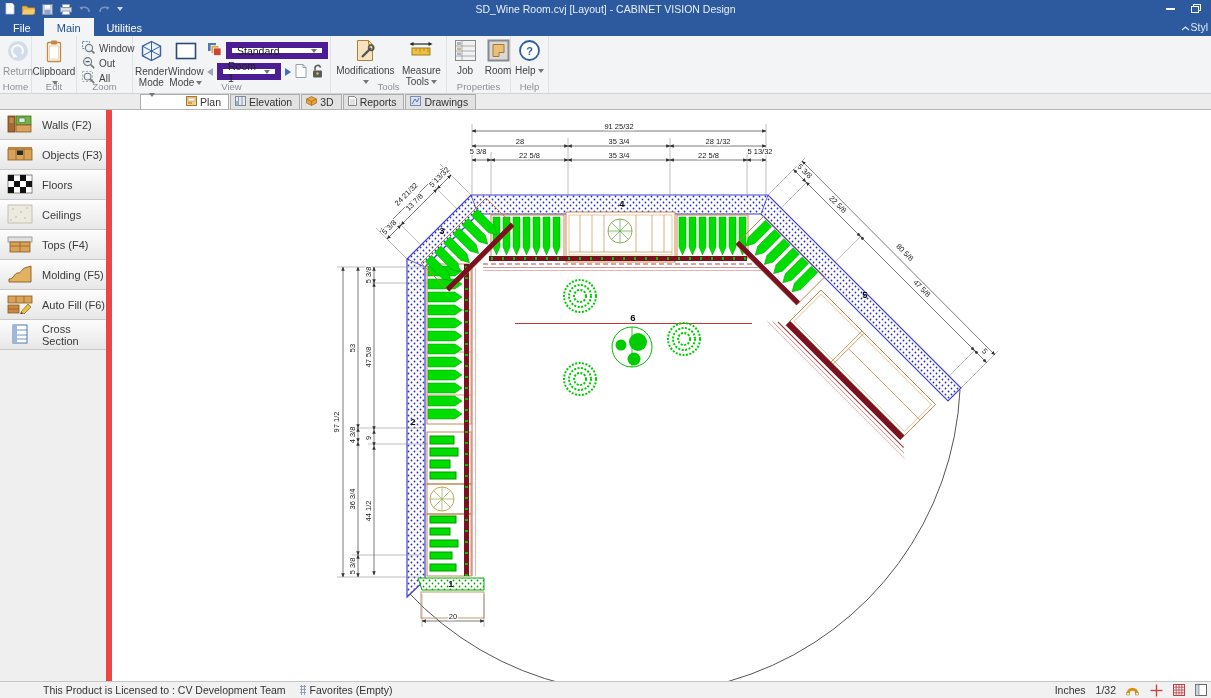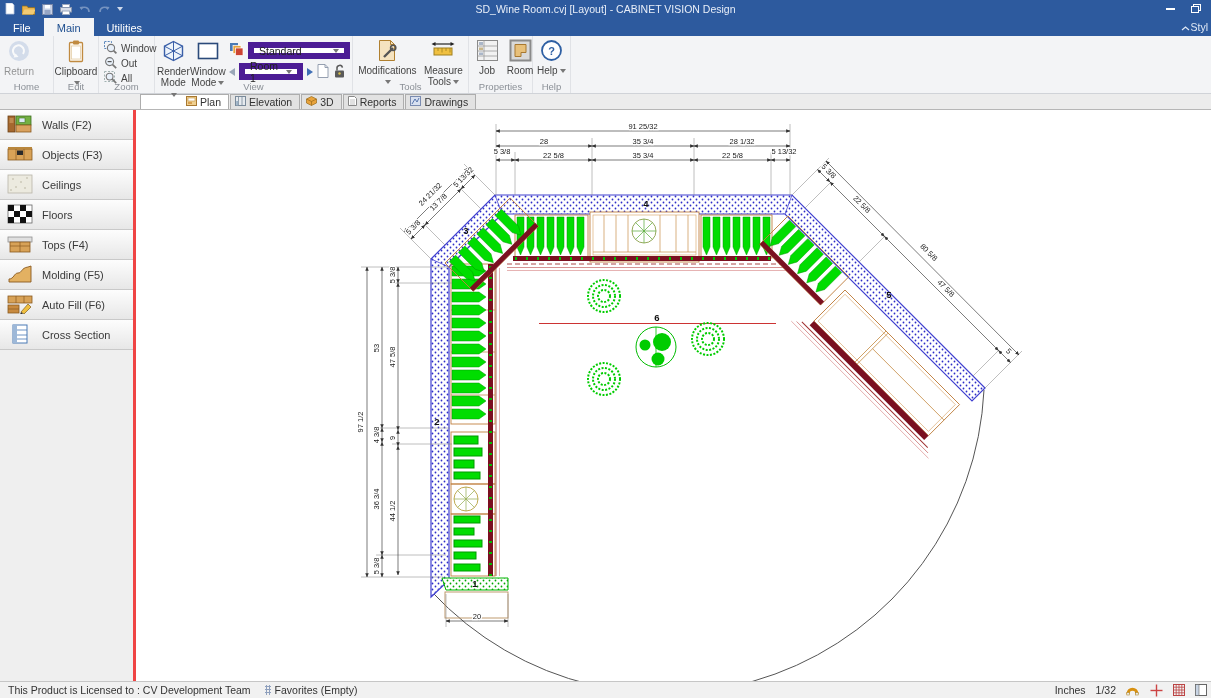--- a/index.html
+++ b/index.html
@@ -40,29 +40,29 @@
   .nav-left { width:0; height:0; border-top:4px solid transparent; border-bottom:4px solid transparent; border-right:6px solid #9aa7b8; }
   .nav-right { width:0; height:0; border-top:4px solid transparent; border-bottom:4px solid transparent; border-left:6px solid #3f6fb5; }
 
   
   .doctabs { height:16px; background:#ececec; border-bottom:1px solid #b6b6b6; display:flex; align-items:flex-end; padding-left:140px; gap:1px; }
   .dtab { display:flex; align-items:center; gap:3px; padding:1px 7px 1px 4px; font-size:10.5px; color:#333; background:#e2e2e2; border:1px solid #adadad; border-bottom:none; height:15px; cursor:default; }
   .dtab.active { background:#fff;padding-left:45px; }
 
   
   .main { display:flex; height:571px; }
-  .sidebar { width:136px; background:#efefef; border-right:3px solid #ef4444; }
+  .sidebar { width:112px; background:#efefef; border-right:6px solid #ef4444; }
   .sideitem { height:30px; display:flex; align-items:center; gap:9px; padding-left:7px; background:linear-gradient(#fdfdfd,#e7e7e7); border-bottom:1px solid #c9c9c9; font-size:11px; color:#3a3a3a; cursor:default; }
   .sideitem svg { flex:none; }
   .canvas { flex:1; background:#fff; position:relative; }
   svg.drawing { position:absolute; left:0; top:0; }
 
   
   .statusbar { height:17px; background:#f1f1f1; border-top:1px solid #c6c6c6; display:flex; align-items:center; font-size:10.5px; color:#333; }
-  .statusbar .lic { padding:0 10px 0 8px; }
+  .statusbar .lic { padding:0 10px 0 8px;margin-left:35px; }
   .handle-dots { display:inline-block; width:6px; height:10px; margin:0 4px;
       background:radial-gradient(circle, #8fa0bd 1px, transparent 1.1px); background-size:3px 3px; }
   .status-right { margin-left:auto; display:flex; align-items:center; gap:10px; padding-right:4px; }
   .status-right .unit { color:#333; }
   .sicon { display:flex; align-items:center; }
 
   .dlabel { font:7.5px "Liberation Sans", sans-serif; fill:#1a1a1a; stroke:#fff; stroke-width:2.5px; paint-order:stroke; text-anchor:middle; }
   .wlabel { font:600 9.5px "Liberation Sans", sans-serif; fill:#111; text-anchor:middle; }
   .dim-line { stroke:#444; stroke-width:0.7; }
   .ext-line { stroke:#888; stroke-width:0.55; }
@@ -130,21 +130,21 @@
   <div class="style-collapse">
     <span><svg width="9" height="5">
           <polyline points="1,4 4.5,1 8,4" fill="none" stroke="#dfe8f5" stroke-width="1.2"></polyline>
         </svg></span>
     <span>Styl</span>
   </div>
 </div>
 
 <div class="ribbon">
 
-  <div class="rgroup" style="width:54px">
+  <div class="rgroup" style="width:32px">
     <div class="rcontent">
       <div class="bigbtn" style="opacity:.55">
         <span><svg width="24" height="24">
               <circle cx="12" cy="12" r="10" fill="#b9c9e2"></circle>
               <path d="M16,15 a5.5,5.5 0 1 0 -7.5,1.5" stroke="#fff" stroke-width="2" fill="none"></path>
               <path d="M6.5,18.5 l5,-0.5 l-2.8,-3.6 z" fill="#fff"></path>
             </svg></span>
         <span>Return</span>
       </div>
     </div>
@@ -392,46 +392,46 @@
             <line x1="9" y1="5" x2="9" y2="16" stroke="#8a5a20" stroke-width="0.7"></line>
             <line x1="17" y1="5" x2="17" y2="16" stroke="#8a5a20" stroke-width="0.7"></line>
             <rect x="10" y="6.5" width="6" height="4.5" fill="#2a2a2a"></rect>
             <rect x="1" y="3" width="24" height="2" fill="#b8863c"></rect>
           </svg></span>
       <span>Objects (F3)</span>
     </div>
 
     <div class="sideitem">
       <span><svg width="26" height="20">
+            <rect x="1" y="1" width="24" height="18" fill="#fff" stroke="#666" stroke-width="0.8"></rect>
+            <g fill="#111">
+              <rect x="1" y="1" width="6" height="6"></rect>
+              <rect x="13" y="1" width="6" height="6"></rect>
+              <rect x="7" y="7" width="6" height="6"></rect>
+              <rect x="19" y="7" width="6" height="6"></rect>
+              <rect x="1" y="13" width="6" height="6"></rect>
+              <rect x="13" y="13" width="6" height="6"></rect>
+            </g>
+          </svg></span>
+      <span>Floors</span>
+    </div>
+
+    <div class="sideitem">
+      <span><svg width="26" height="20">
             <rect x="1" y="1" width="24" height="18" fill="#eceadf" stroke="#b8b4a8" stroke-width="0.8"></rect>
             <g fill="#cdc8b8">
               <circle cx="6" cy="5" r="1"></circle>
               <circle cx="14" cy="8" r="1"></circle>
               <circle cx="20" cy="4" r="1"></circle>
               <circle cx="9" cy="13" r="1"></circle>
               <circle cx="18" cy="14" r="1"></circle>
               <circle cx="4" cy="16" r="1"></circle>
             </g>
           </svg></span>
       <span>Ceilings</span>
-    </div>
-
-    <div class="sideitem">
-      <span><svg width="26" height="20">
-            <rect x="1" y="1" width="24" height="18" fill="#fff" stroke="#666" stroke-width="0.8"></rect>
-            <g fill="#111">
-              <rect x="1" y="1" width="6" height="6"></rect>
-              <rect x="13" y="1" width="6" height="6"></rect>
-              <rect x="7" y="7" width="6" height="6"></rect>
-              <rect x="19" y="7" width="6" height="6"></rect>
-              <rect x="1" y="13" width="6" height="6"></rect>
-              <rect x="13" y="13" width="6" height="6"></rect>
-            </g>
-          </svg></span>
-      <span>Floors</span>
     </div>
 
     <div class="sideitem">
       <span><svg width="26" height="20">
             <rect x="1" y="3" width="24" height="5" fill="#e0e0e0" stroke="#909090" stroke-width="0.8"></rect>
             <rect x="3" y="8" width="20" height="10" fill="#d8a257" stroke="#8a5a20" stroke-width="0.8"></rect>
             <line x1="13" y1="8" x2="13" y2="18" stroke="#8a5a20" stroke-width="0.7"></line>
             <line x1="3" y1="12" x2="23" y2="12" stroke="#8a5a20" stroke-width="0.7"></line>
           </svg></span>
       <span>Tops (F4)</span>

